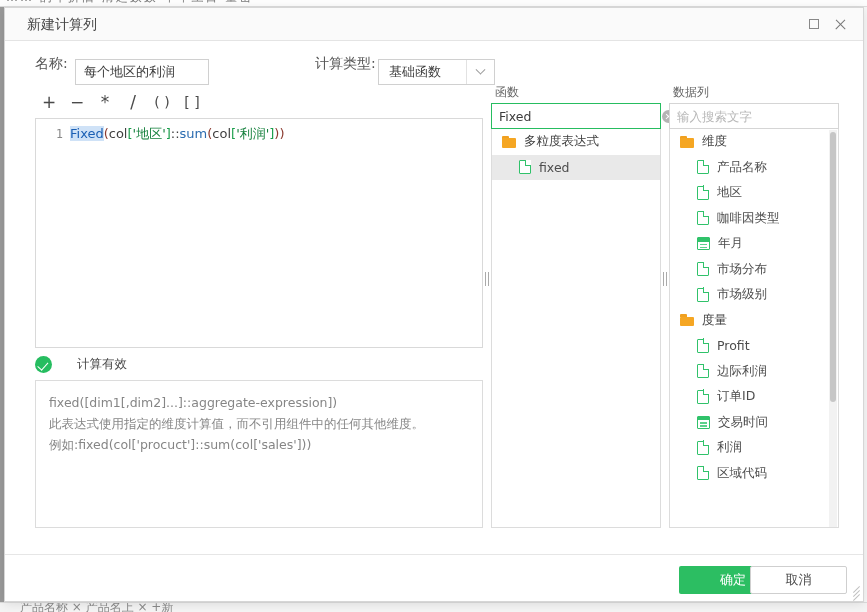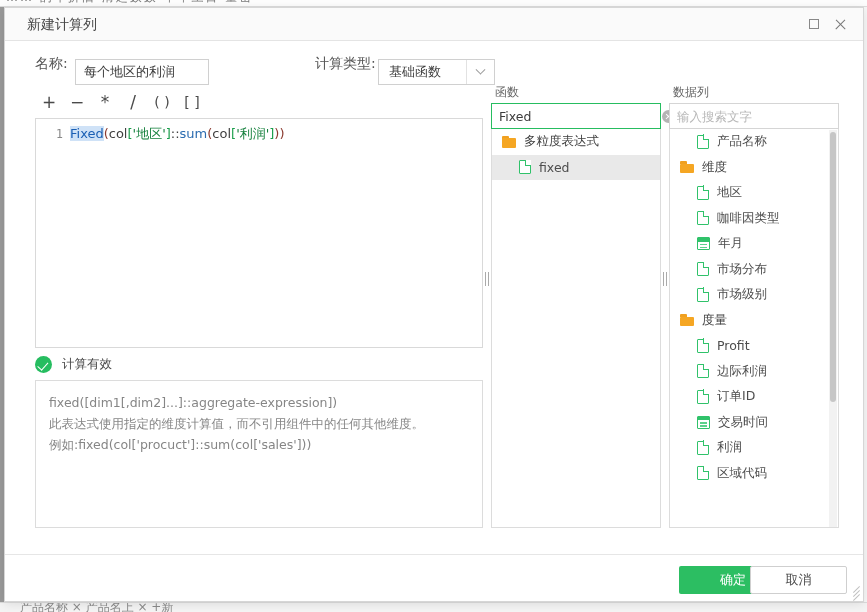--- a/index.html
+++ b/index.html
@@ -194,21 +194,21 @@
   }
   #fn-splitter {
     position: absolute; left: 656px; top: 182px;
     width: 8px; height: 18px; cursor: col-resize;
     display: flex; align-items: center; justify-content: center; gap: 2px;
   }
 
   
   #validation {
     position: absolute; left: 30px; top: 268px;
-    display: flex; align-items: center; gap: 10px;
+    display: flex; align-items: center; gap: 25px;
   }
   #check-icon {
     width: 17px; height: 17px; border-radius: 50%;
     background: #26bd60; position: relative;
   }
   #check-icon::after {
     content: ""; position: absolute; left: 5px; top: 3.5px;
     width: 5px; height: 8.5px;
     border-right: 1.9px solid #fff; border-bottom: 1.9px solid #fff;
     transform: rotate(42deg);
@@ -467,27 +467,27 @@
           <span class="row-label">fixed</span>
         </div>
       </div>
 
     <div class="col-title" id="dc-title">数据列</div>
     <div id="dc-search">
       <input type="text" placeholder="输入搜索文字" style="">
     </div>
     <div id="dc-list">
       <div id="dc-rows">
-          <div class="row child">
-            <div class="ic-file"></div>
-            <span class="row-label">产品名称</span>
-          </div>
           <div class="row">
             <div class="ic-folder"></div>
             <span class="row-label folder">维度</span>
+          </div>
+          <div class="row child">
+            <div class="ic-file"></div>
+            <span class="row-label">产品名称</span>
           </div>
           <div class="row child">
             <div class="ic-file"></div>
             <span class="row-label">地区</span>
           </div>
           <div class="row child">
             <div class="ic-file"></div>
             <span class="row-label">咖啡因类型</span>
           </div>
           <div class="row child">

